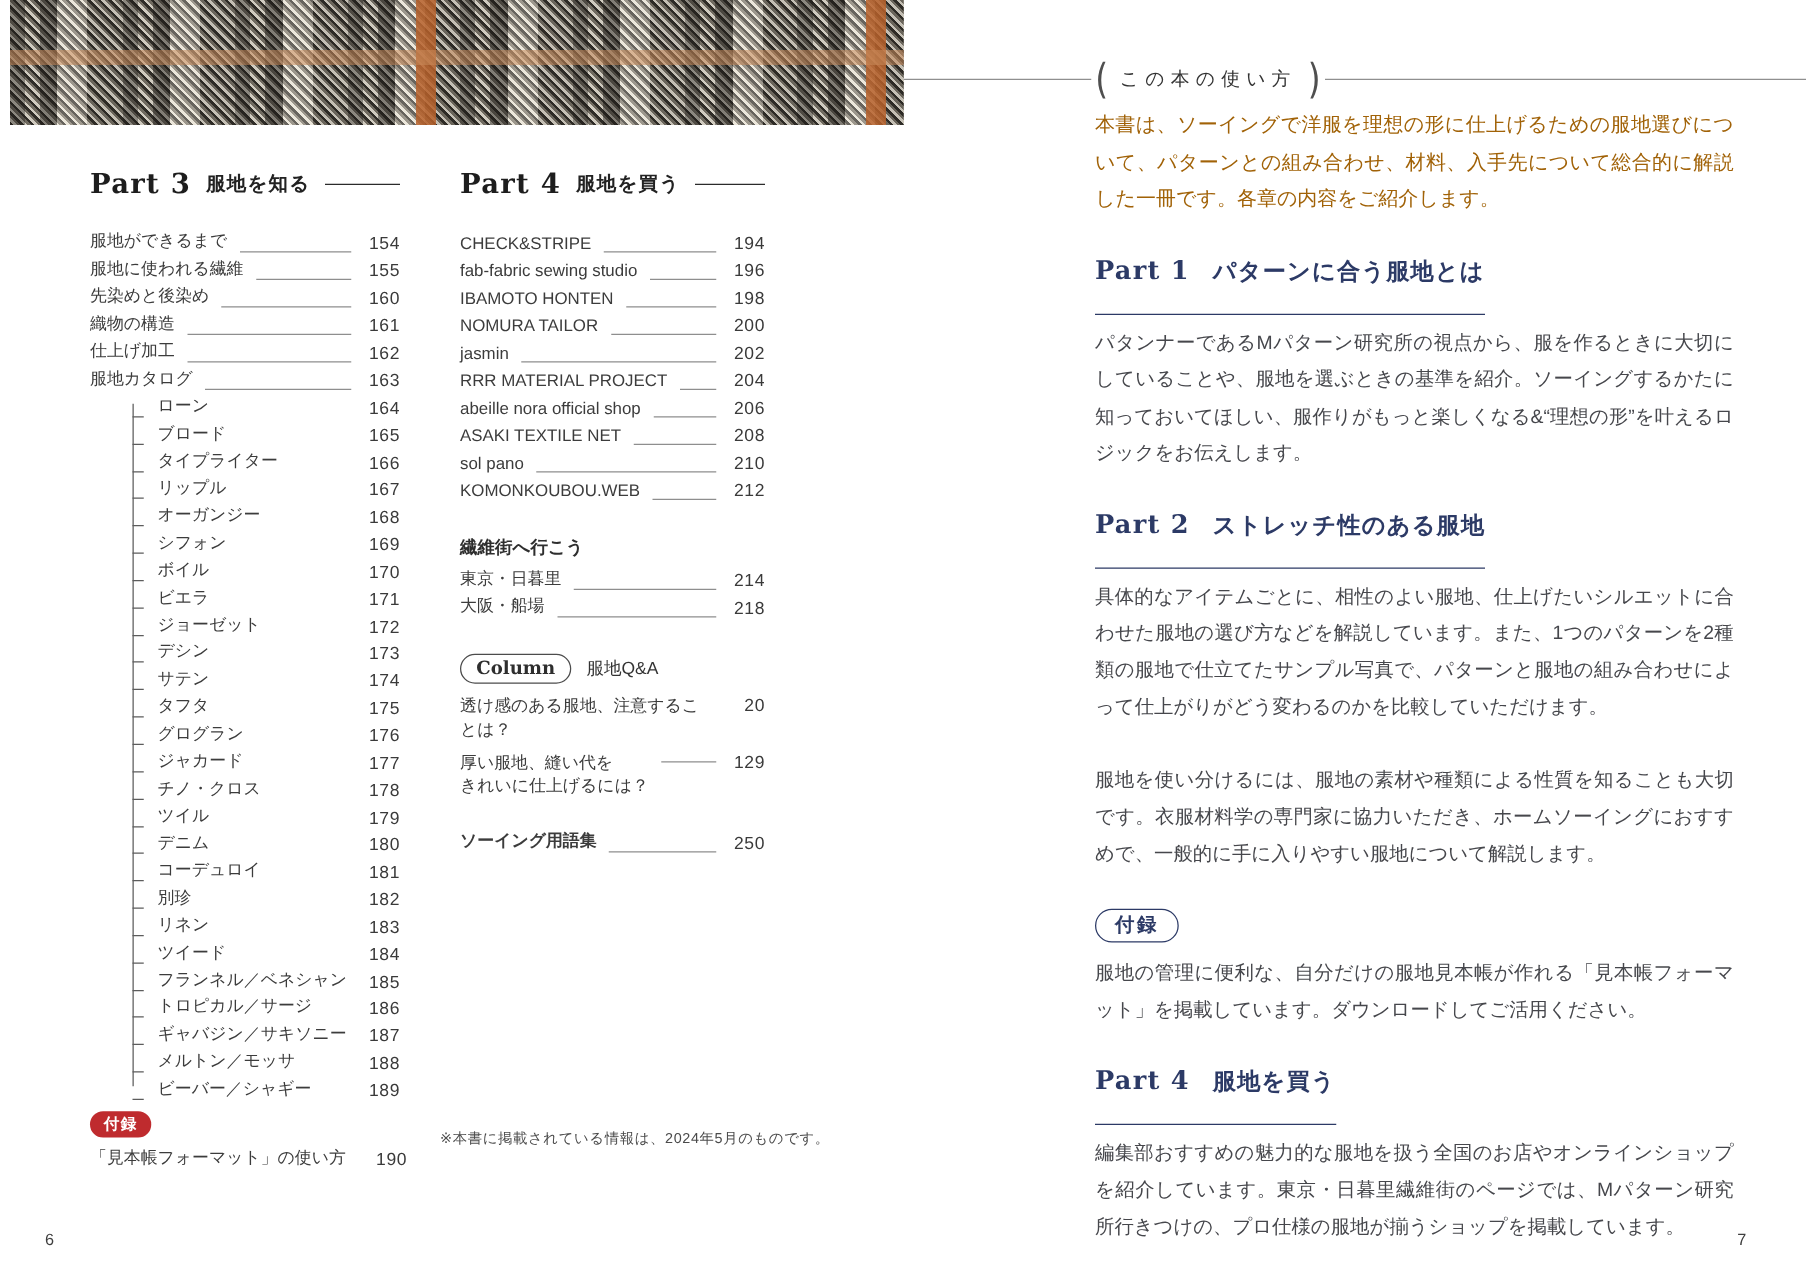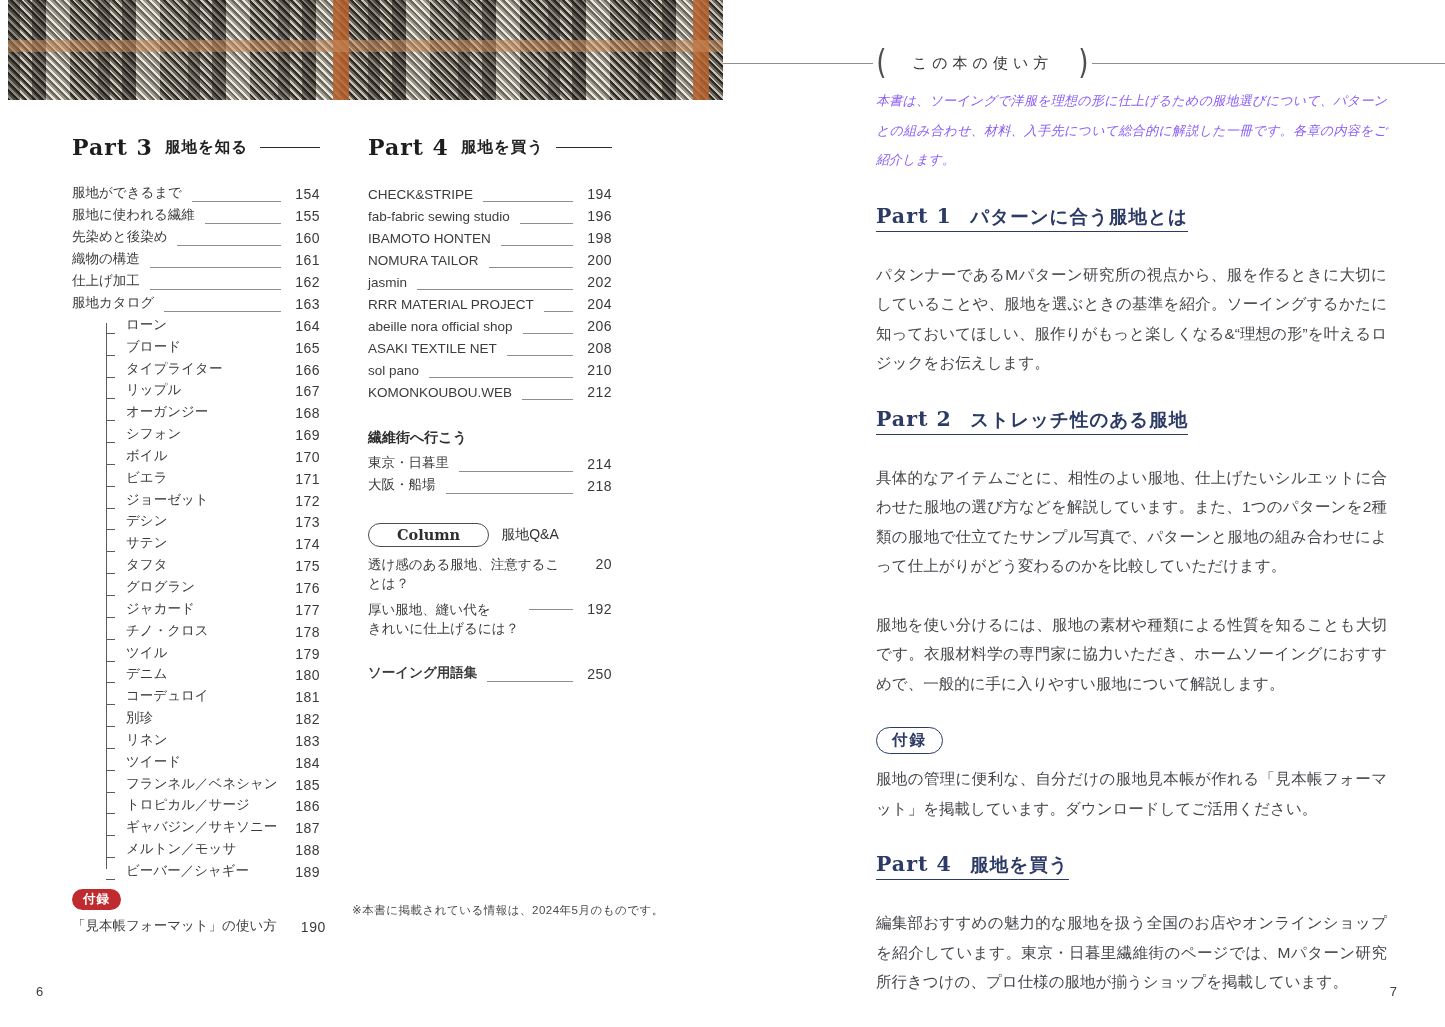--- a/index.html
+++ b/index.html
@@ -47,46 +47,46 @@
   .appendix-left{margin-top:9px;}
   .badge-red{display:inline-block;background:#bf2b2e;color:#fff;font-size:12.5px;
              font-weight:700;padding:2px 11px;border-radius:11px;letter-spacing:1px;}
   .appendix-left .row{margin-top:3px;}
 
   
   .section-gap-lg{margin-top:26px;}
   .mini-title{font-size:14px;font-weight:700;color:#2e2e2e;height:24px;display:flex;align-items:center;}
   .column-row{display:flex;align-items:center;margin-top:28px;height:26px;}
   .badge-oval{display:inline-block;border:1.5px solid #4c4c4c;border-radius:13px;
-              padding:0 28px;font-family:"DejaVu Serif","Liberation Serif",serif;
+              padding:0 12px;font-family:"DejaVu Serif","Liberation Serif",serif;
               font-weight:700;font-size:14.5px;color:#2e2e2e;line-height:22px;}
   .column-title{margin-left:12px;font-size:14px;color:#333;}
   .qa{margin-top:6px;}
   .qa-row{display:flex;align-items:flex-start;font-size:13.5px;color:#3c3c3c;margin-top:7px;}
   .qa-text{display:flex;flex-direction:column;line-height:19px;}
   .qa-text span:empty{display:none;}
   .qa-row .leader{margin-top:9px;}
   .qa-row .pg{margin-top:1px;}
   .glossary{margin-top:22px;}
   .glossary .lbl{font-weight:700;}
   .note{position:absolute;left:352px;top:903px;font-size:11.5px;color:#4b4b4b;letter-spacing:0.5px;}
 
   
   .usage-header{position:absolute;left:723px;right:0;top:45px;display:flex;align-items:center;height:36px;}
   .usage-header::before{content:"";width:150px;border-top:1px solid #8f8f8f;}
   .usage-header::after{content:"";flex:1;border-top:1px solid #8f8f8f;}
   .uh-label{display:flex;align-items:center;padding:0 2px;}
   .paren{font-size:33px;font-weight:400;color:#4f4f4f;line-height:30px;
          font-family:"DejaVu Sans","Liberation Sans",sans-serif;transform:scaleX(0.8);}
-  .uh-text{font-size:15px;color:#333;letter-spacing:5px;margin:0 24px;white-space:nowrap;}
+  .uh-text{font-size:15px;color:#333;letter-spacing:5px;margin:0 8px;white-space:nowrap;}
 
   .right-page{position:absolute;left:876px;top:86px;width:511px;}
-  .intro{font-size:13px;line-height:29.5px;color:#8b5cf6;text-align:justify;font-style:italic;}
+  .intro{font-size:16px;line-height:29.5px;color:#a16207;text-align:justify;}
   .r-section{margin-top:29px;}
-  .r-head{display:inline-block;border-bottom:1px solid #2c3a66;padding-bottom:2px;margin-bottom:28px;}
+  .r-head{display:inline-block;border-bottom:1px solid #2c3a66;padding-bottom:22px;margin-bottom:8px;}
   .r-part-label{font-family:"DejaVu Serif","Liberation Serif",serif;font-weight:700;
                 font-size:20.5px;color:#2c3a66;letter-spacing:1px;}
   .r-part-title{font-size:18.5px;font-weight:700;color:#2c3a66;margin-left:14px;letter-spacing:1px;}
   .r-body{font-size:15.5px;line-height:29.5px;color:#46474c;text-align:justify;}
   .badge-navy{display:inline-block;border:1.5px solid #2c3a66;border-radius:15px;
               color:#2c3a66;font-weight:700;font-size:15.5px;padding:2px 15px;
               letter-spacing:2px;margin-bottom:10px;}
 
   .folio{position:absolute;bottom:28px;font-size:13px;color:#3f3f3f;}
   .folio-left{left:36px;}
@@ -416,21 +416,21 @@
         <span class="pg">20</span>
       </div>
 
 
       <div class="qa-row">
         <span class="qa-text">
           <span>厚い服地、縫い代を</span>
           <span>きれいに仕上げるには？</span>
         </span>
         <span class="leader"></span>
-        <span class="pg">192</span>
+        <span class="pg">129</span>
       </div>
     </div>
 
   <div class="row glossary">
     <span class="lbl">ソーイング用語集</span>
     <span class="leader"></span>
     <span class="pg">250</span>
   </div>
 </div>
 

